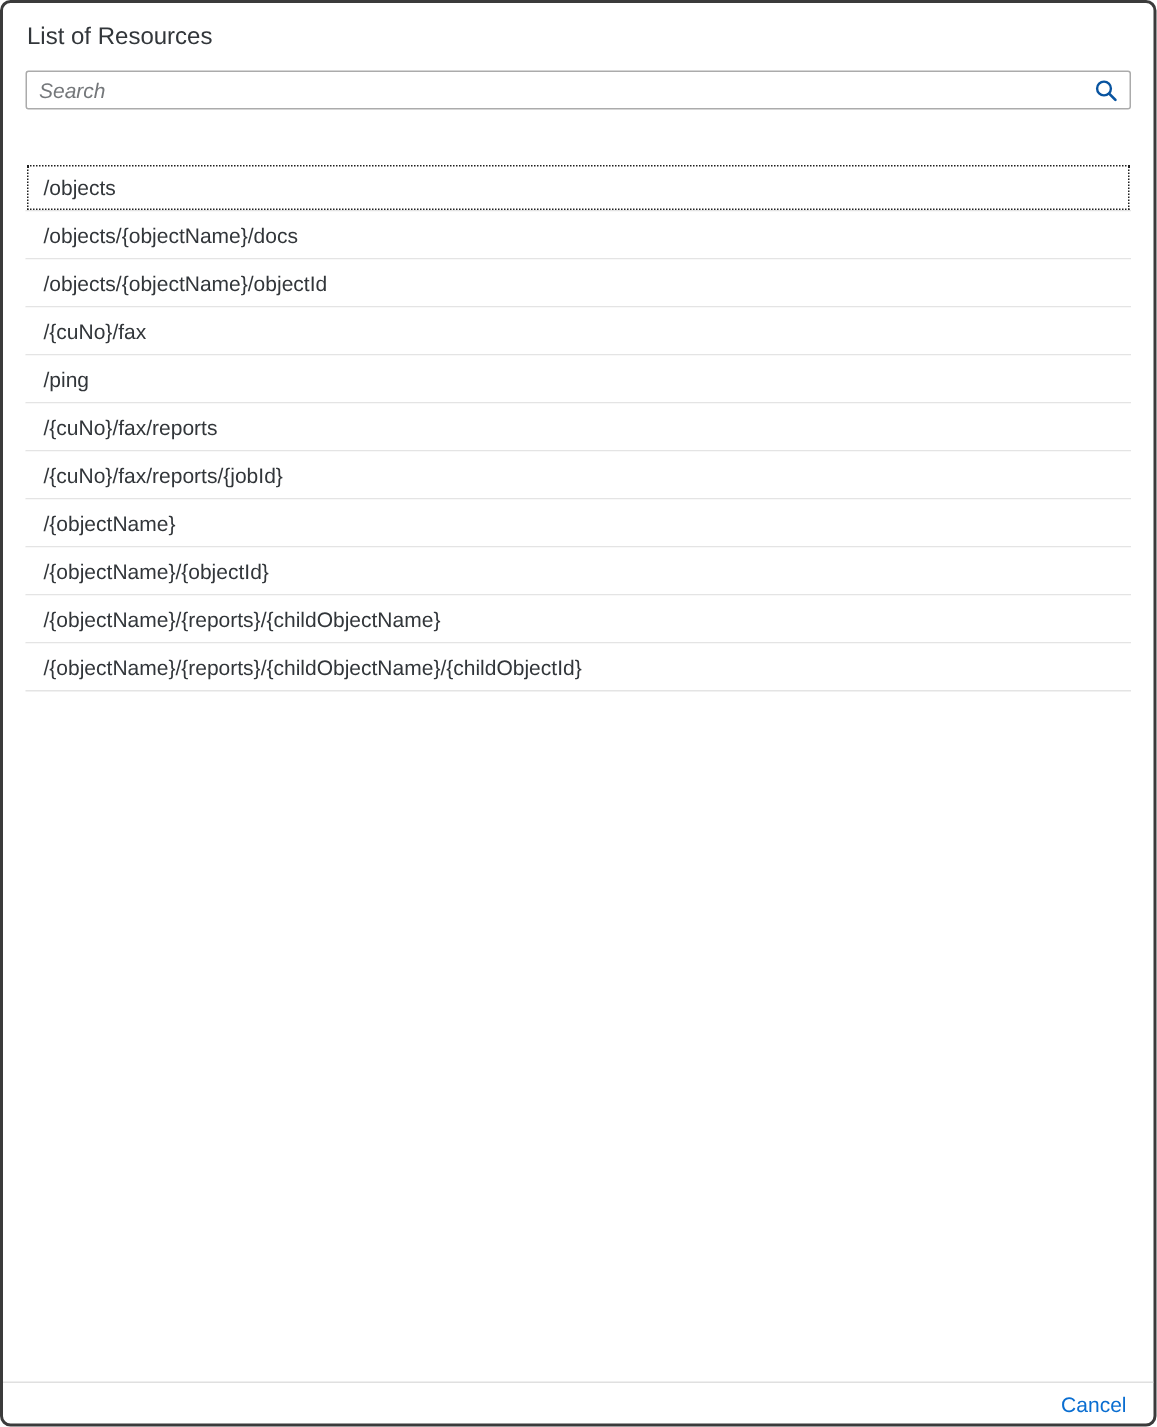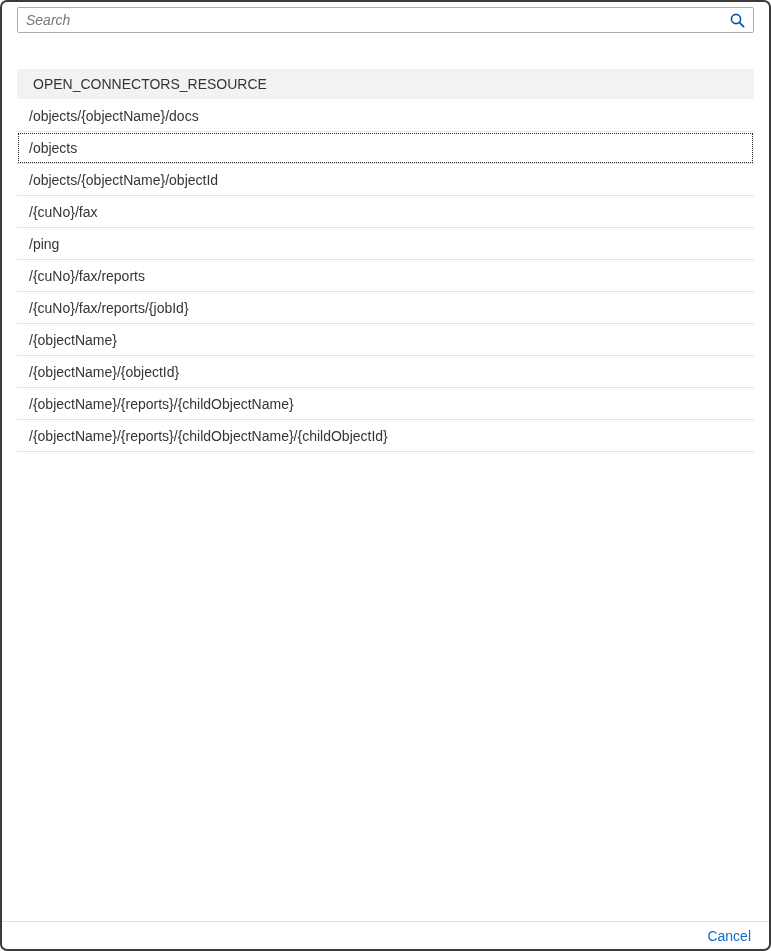--- a/index.html
+++ b/index.html
@@ -79,43 +79,43 @@
     font-family: "Liberation Sans", sans-serif;
     font-size: 14px; color: #0a6ed1;
     cursor: pointer; padding: 4px 2px;
   }
 </style>
 </head>
 <body>
 
 <div class="dialog">
 
+  <div class="title-bar">
+    <span class="dialog-title">List of Resources</span>
+  </div>
 
   <div class="search-wrap">
     <input class="search-input" type="text" placeholder="Search" style="">
     <button class="search-btn">
       <span style="display:flex">
         <svg width="17" height="17" viewBox="0 0 17 17" fill="none">
           <circle cx="7" cy="7" r="4.6" stroke="#0854a0" stroke-width="1.6"></circle>
           <line x1="10.6" y1="10.6" x2="14.6" y2="14.6" stroke="#0854a0" stroke-width="1.8" stroke-linecap="round"></line>
         </svg>
       </span>
     </button>
   </div>
 
   <div class="resource-table">
-    <div class="thead">
-      <span>OPEN_CONNECTORS_RESOURCE</span>
-    </div>
     <div id="table-body">
+        <div class="trow focused">
+          <span>/objects</span>
+        </div>
         <div class="trow">
           <span>/objects/{objectName}/docs</span>
-        </div>
-        <div class="trow focused">
-          <span>/objects</span>
         </div>
         <div class="trow">
           <span>/objects/{objectName}/objectId</span>
         </div>
         <div class="trow">
           <span>/{cuNo}/fax</span>
         </div>
         <div class="trow">
           <span>/ping</span>
         </div>

